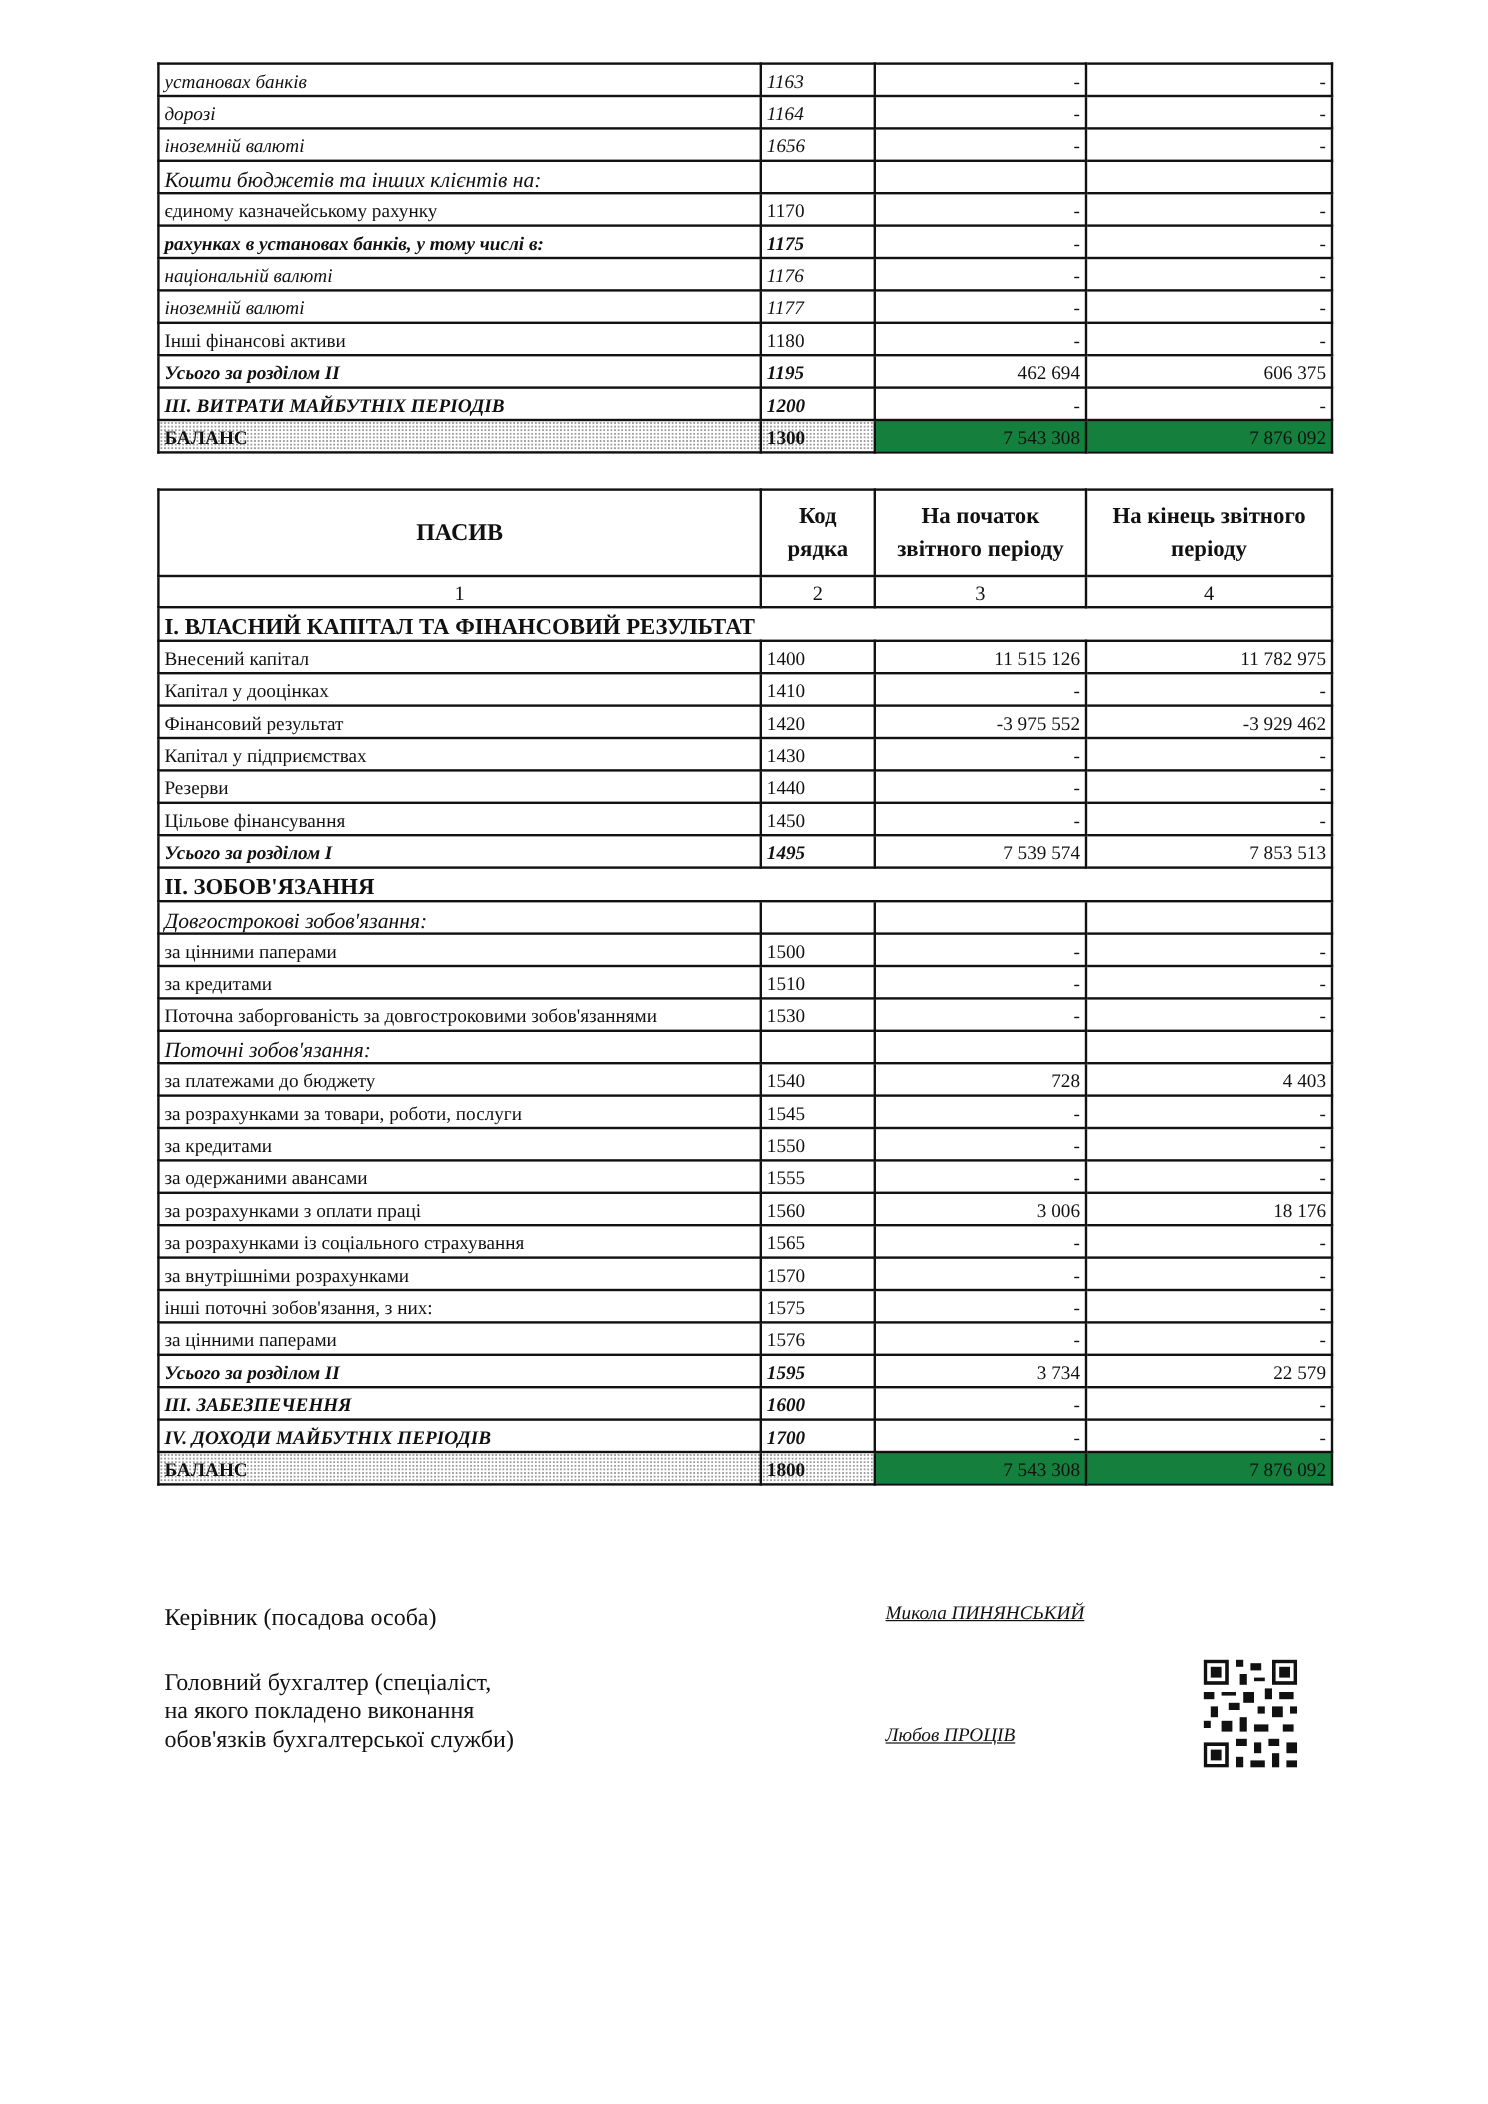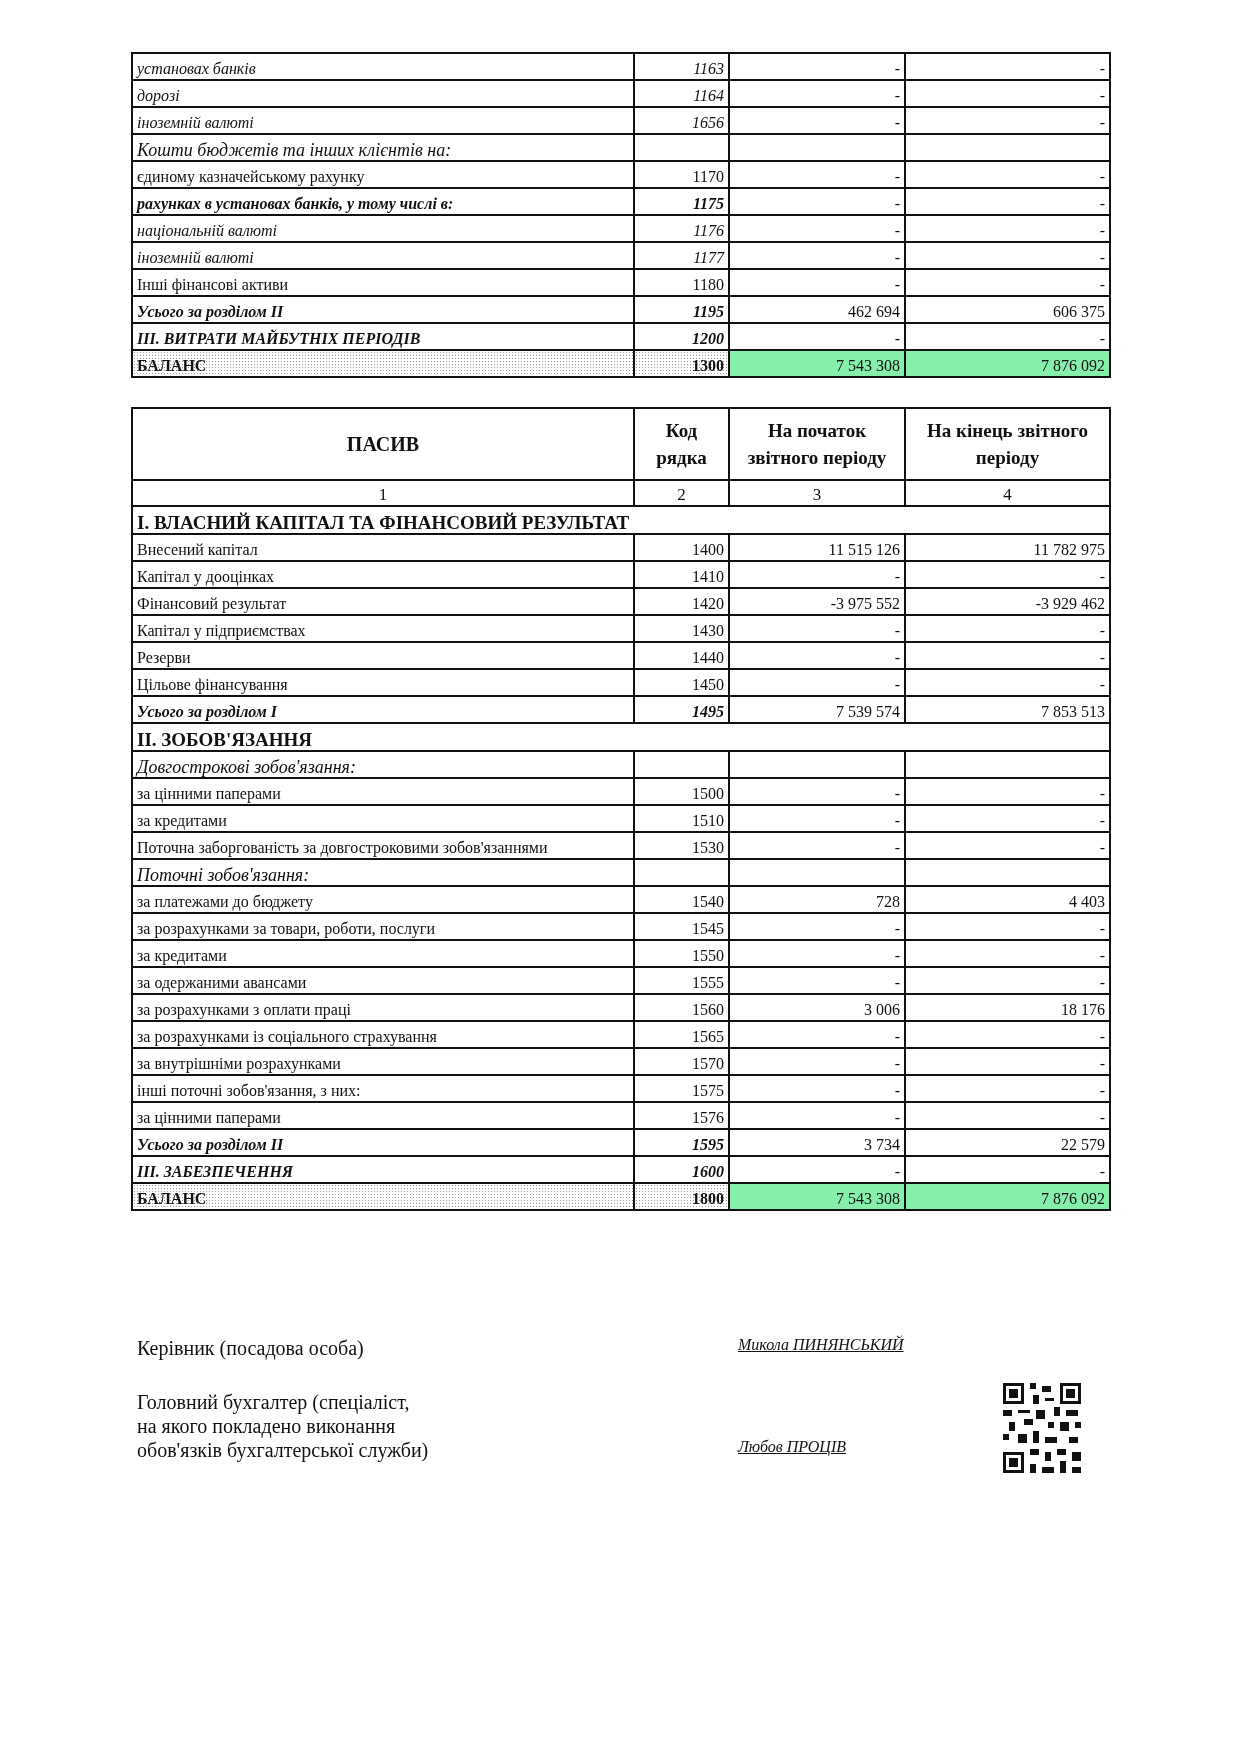--- a/index.html
+++ b/index.html
@@ -2,31 +2,31 @@
 <html><head>
 <meta charset="utf-8">
 <style>
   html, body { margin: 0; padding: 0; background: #ffffff; }
   body { width: 1240px; height: 1753px; position: relative; overflow: hidden;
          font-family: "Liberation Serif", "DejaVu Serif", serif; color: #111; }
   table.bal { position: absolute; left: 131px; width: 978px; border-collapse: collapse; table-layout: fixed; }
   table.bal td { border: 2px solid #111; padding: 0 4px; height: 25px; font-size: 16px; line-height: 20px;
                  white-space: nowrap; overflow: hidden; vertical-align: bottom; }
   col.c1 { width: 502px; } col.c2 { width: 95px; } col.c3 { width: 176px; } col.c4 { width: 205px; }
-  td.code { text-align: right; }
+  td.code { text-align: left; }
   td.num { text-align: right; }
   tr.it td.lbl, tr.it td.code { font-style: italic; }
   tr.bi td.lbl, tr.bi td.code { font-style: italic; font-weight: bold; }
   tr.italic-big td.lbl { font-style: italic; font-size: 18px; }
   tr.head td { font-weight: bold; font-size: 19px; text-align: center; vertical-align: middle; line-height: 27px; white-space: normal; }
   tr.head td.h-title { font-size: 20px; }
   tr.numrow td { text-align: center; height: 24px; font-size: 17px; }
   tr.section td { font-weight: bold; font-size: 19px; height: 26px; }
   tr.total td { font-weight: bold; background-image: radial-gradient(#9a9a9a 0.7px, transparent 0.8px); background-size: 3px 3px; }
-  tr.total td.num { background: #86efac; font-weight: normal; }
+  tr.total td.num { background: #15803d; font-weight: normal; }
   #top-table { top: 52px; }
   #liab-table { top: 407px; padding-left: 43px; }
   .sig { position: absolute; font-size: 20px; line-height: 24px; }
   .sig-name { position: absolute; font-size: 16px; font-style: italic; text-decoration: underline; }
   .qr { position: absolute; left: 1003px; top: 1383px; width: 78px; height: 90px; }
 </style>
 </head>
 <body>
 
 <table class="bal" id="top-table">
@@ -272,20 +272,26 @@
       </tr>
       <tr class="bi">
         <td class="lbl">Усього за розділом II</td>
         <td class="code">1595</td>
         <td class="num">3 734</td>
         <td class="num">22 579</td>
       </tr>
       <tr class="bi">
         <td class="lbl">III. ЗАБЕЗПЕЧЕННЯ</td>
         <td class="code">1600</td>
+        <td class="num">-</td>
+        <td class="num">-</td>
+      </tr>
+      <tr class="bi">
+        <td class="lbl">IV. ДОХОДИ МАЙБУТНІХ ПЕРІОДІВ</td>
+        <td class="code">1700</td>
         <td class="num">-</td>
         <td class="num">-</td>
       </tr>
       <tr class="total">
         <td class="lbl">БАЛАНС</td>
         <td class="code">1800</td>
         <td class="num">7 543 308</td>
         <td class="num">7 876 092</td>
       </tr>
     </tbody>

